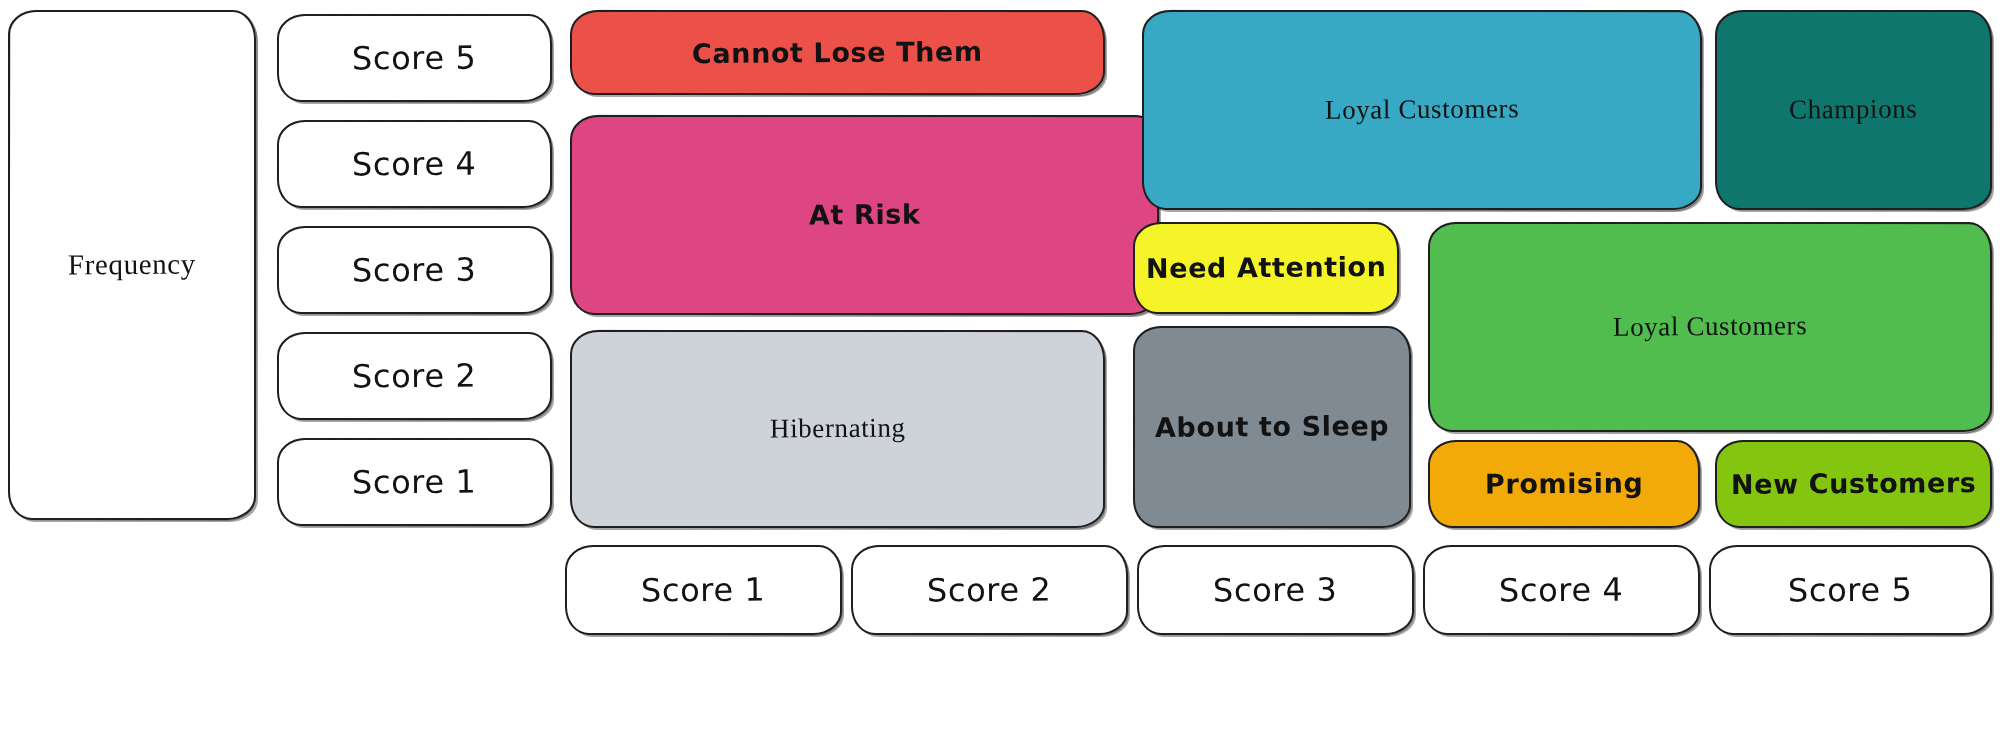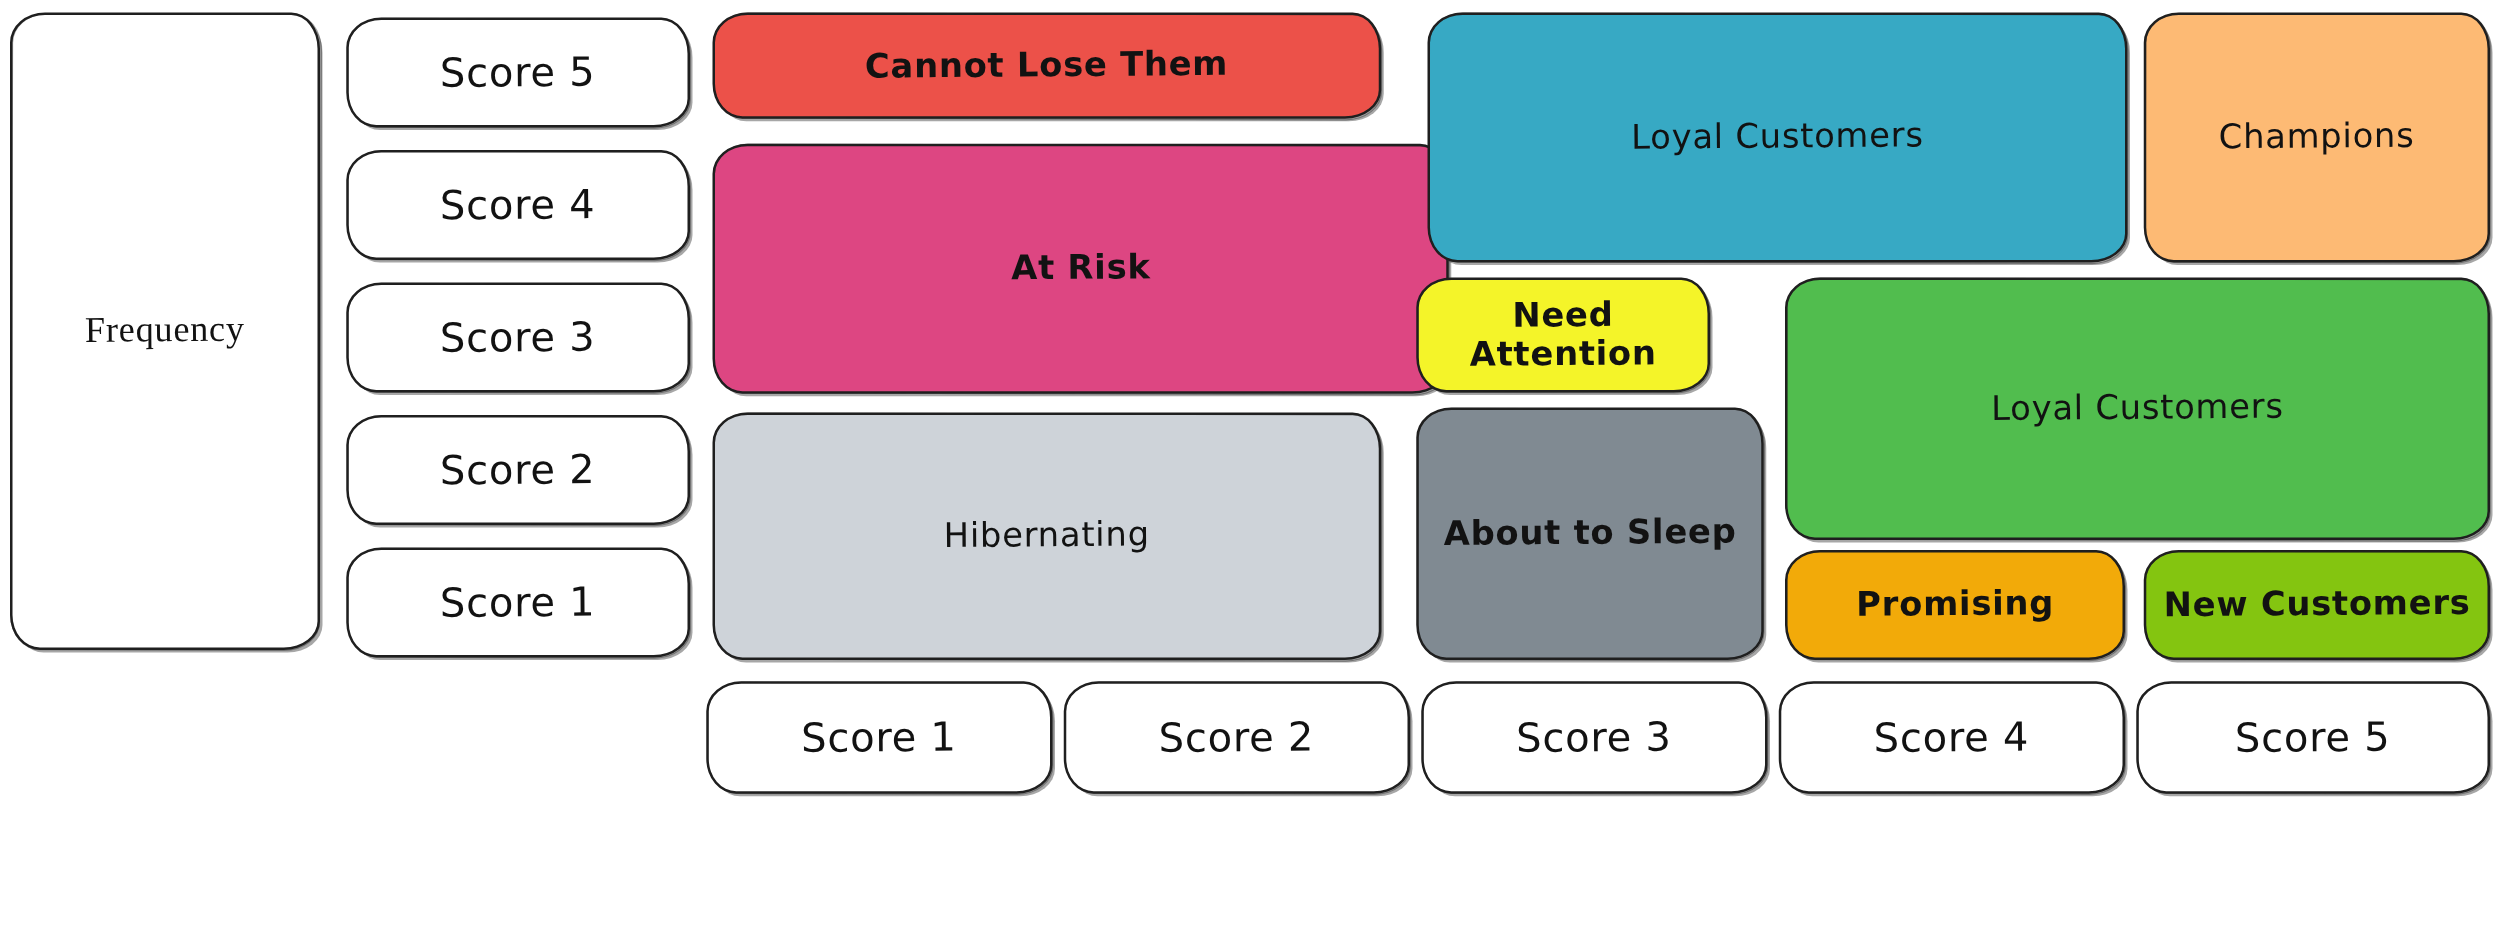--- a/index.html
+++ b/index.html
@@ -58,20 +58,21 @@
   .score-box {
     background: #ffffff;
     font-size: 32px;
   }
   .seg-box {
     font-size: 27px;
     font-weight: 700;
   }
   .seg-box.light {
     font-weight: 400;
+    font-family: Liberation Serif, serif;
   }
 
   
   .box::after {
     content: "";
     position: absolute;
     left: -2px; top: -2px; right: -2px; bottom: -2px;
     border: 1px solid rgba(35,35,35,0.40);
     border-radius: inherit;
     pointer-events: none;
@@ -116,29 +117,29 @@
   </div>
 
   <div class="box seg-box light" style="left:570px; top:330px; width:535px; height:198px; background:#ced3d9;">
     <span class="lbl">Hibernating</span>
   </div>
 
   <div class="box seg-box light" style="left:1142px; top:10px; width:560px; height:200px; background:#37a9c4;">
     <span class="lbl">Loyal Customers</span>
   </div>
 
-  <div class="box seg-box" style="left:1133px; top:222px; width:235px; height:92px; background:#f4f429;">
+  <div class="box seg-box" style="left:1133px; top:222px; width:266px; height:92px; background:#f4f429;">
     <span class="lbl">Need Attention</span>
   </div>
 
   <div class="box seg-box" style="left:1133px; top:326px; width:278px; height:202px; background:#808a92;">
     <span class="lbl">About to Sleep</span>
   </div>
 
-  <div class="box seg-box light" style="left:1715px; top:10px; width:277px; height:200px; background:#fdba74;">
+  <div class="box seg-box light" style="left:1715px; top:10px; width:277px; height:200px; background:#0f766e;">
     <span class="lbl">Champions</span>
   </div>
 
   <div class="box seg-box light" style="left:1428px; top:222px; width:564px; height:210px; background:#51bd4e;">
     <span class="lbl">Loyal Customers</span>
   </div>
 
   <div class="box seg-box" style="left:1428px; top:440px; width:272px; height:88px; background:#f2aa09;">
     <span class="lbl">Promising</span>
   </div>

